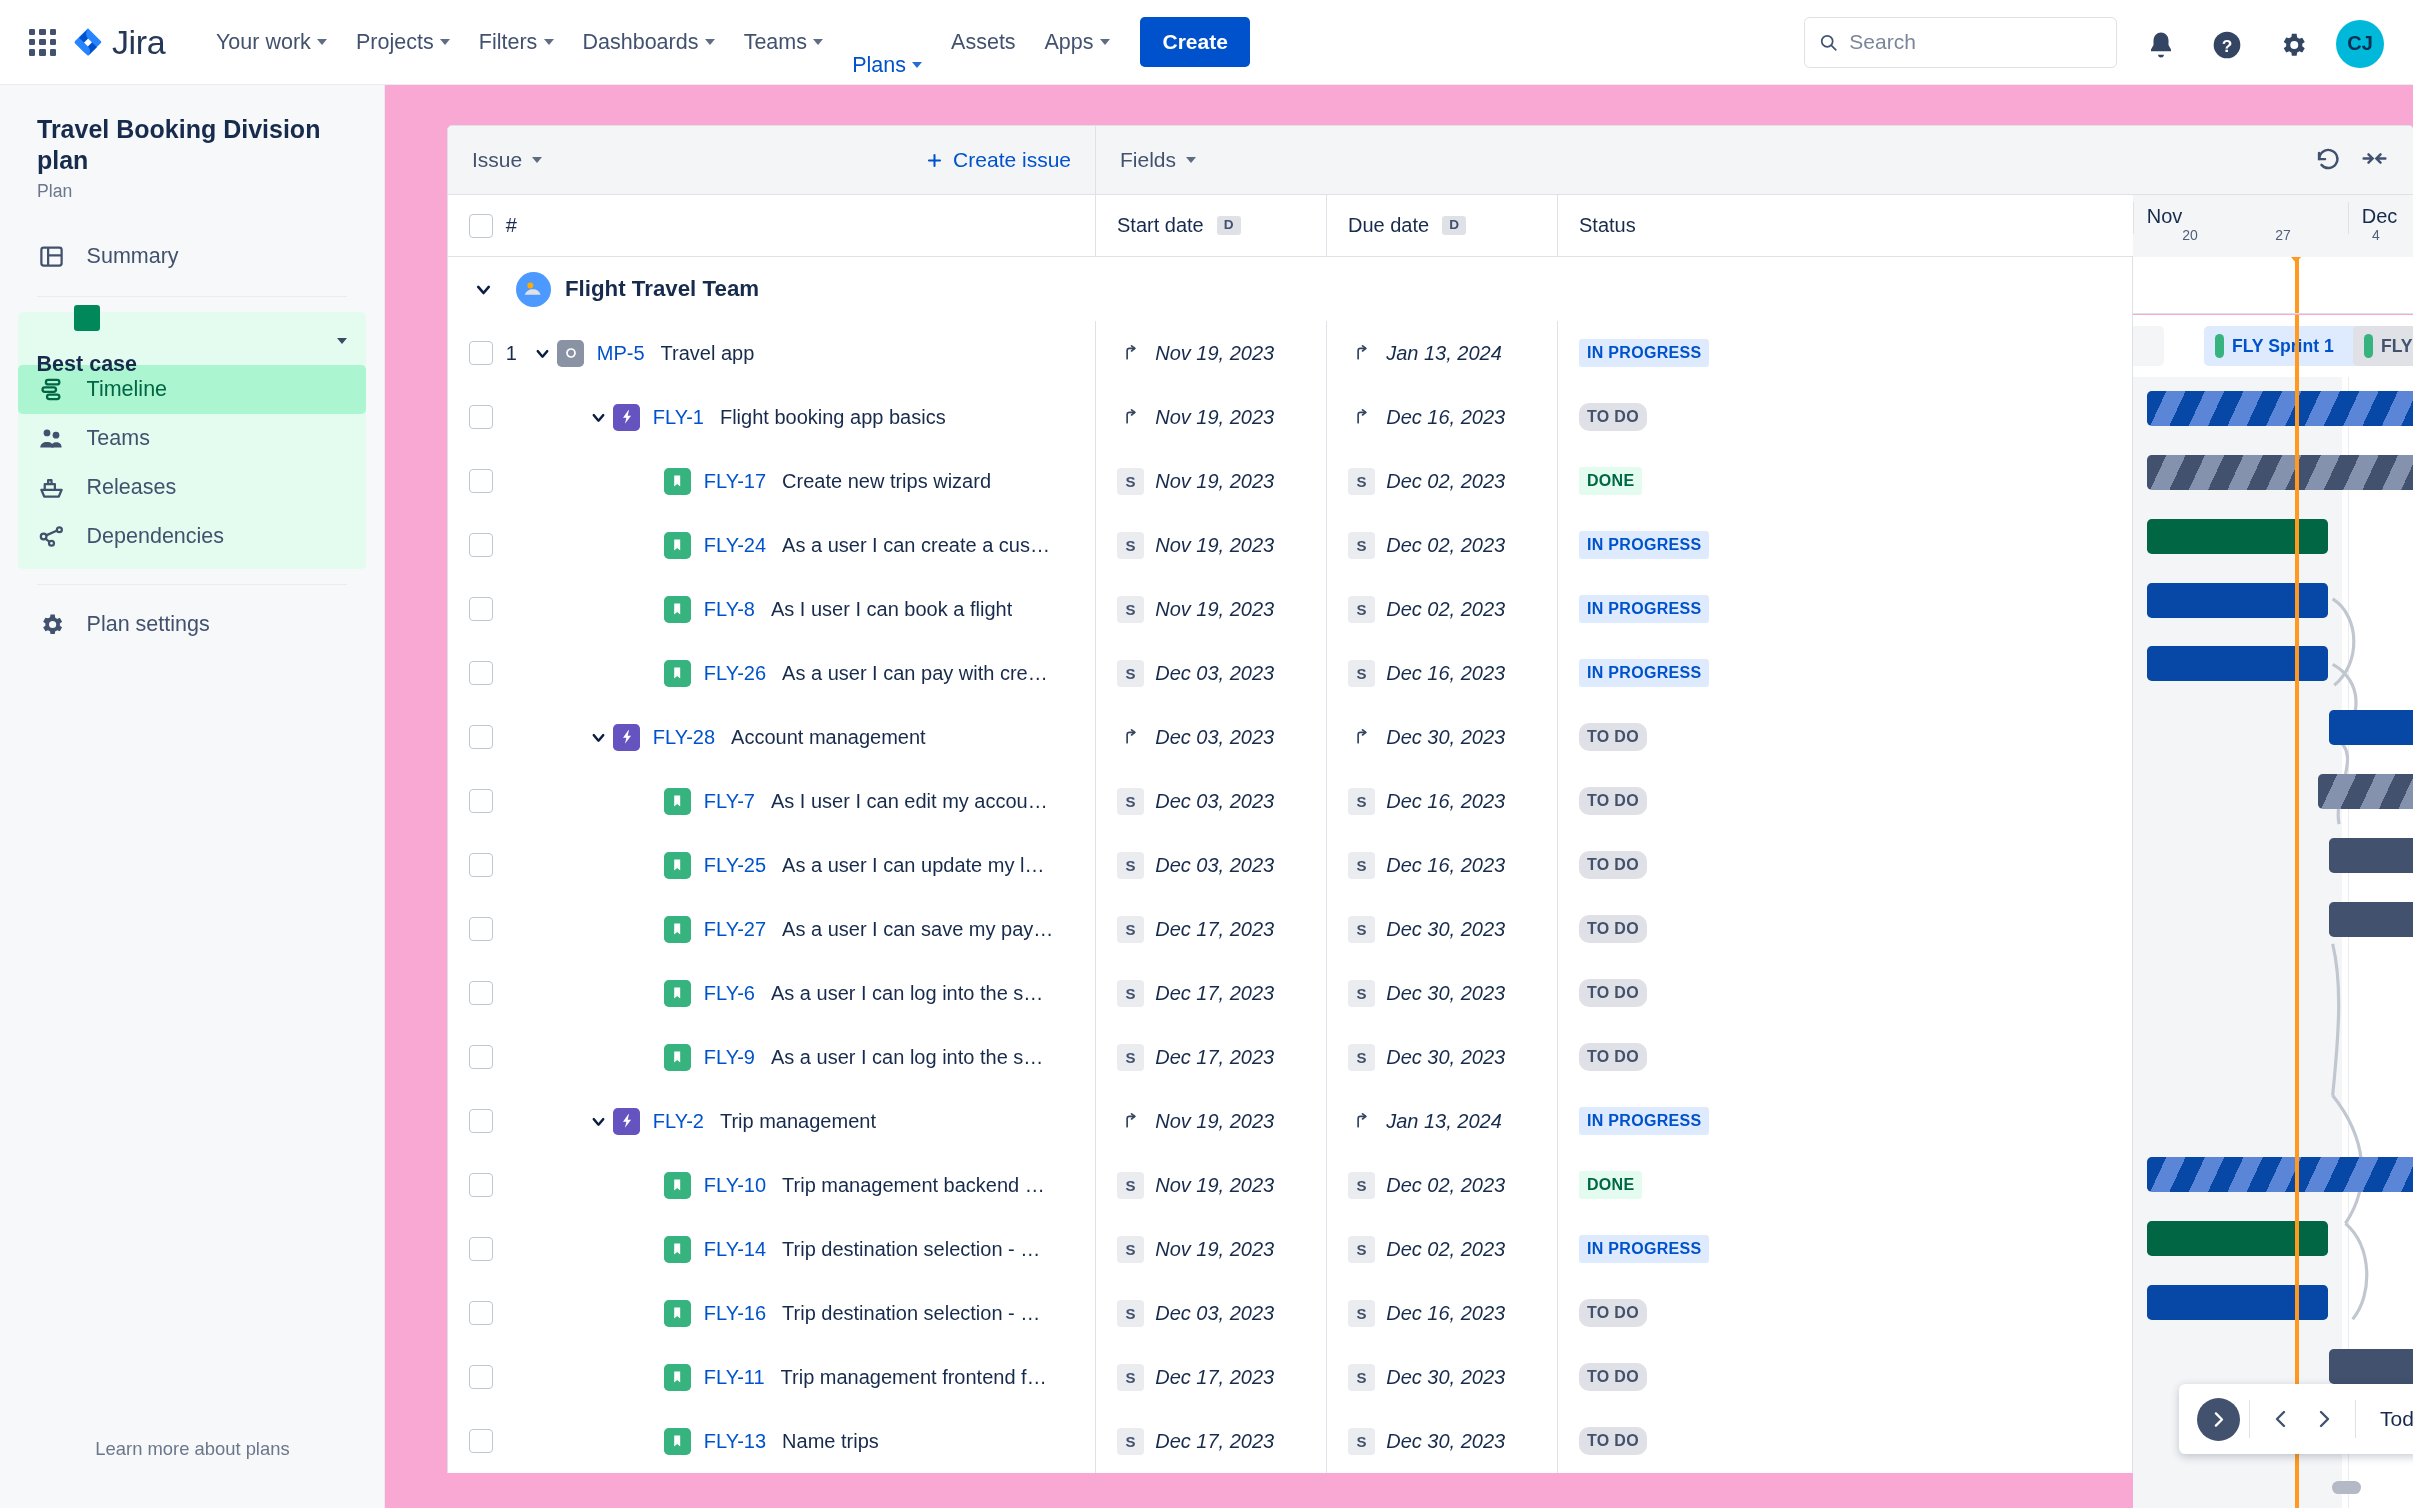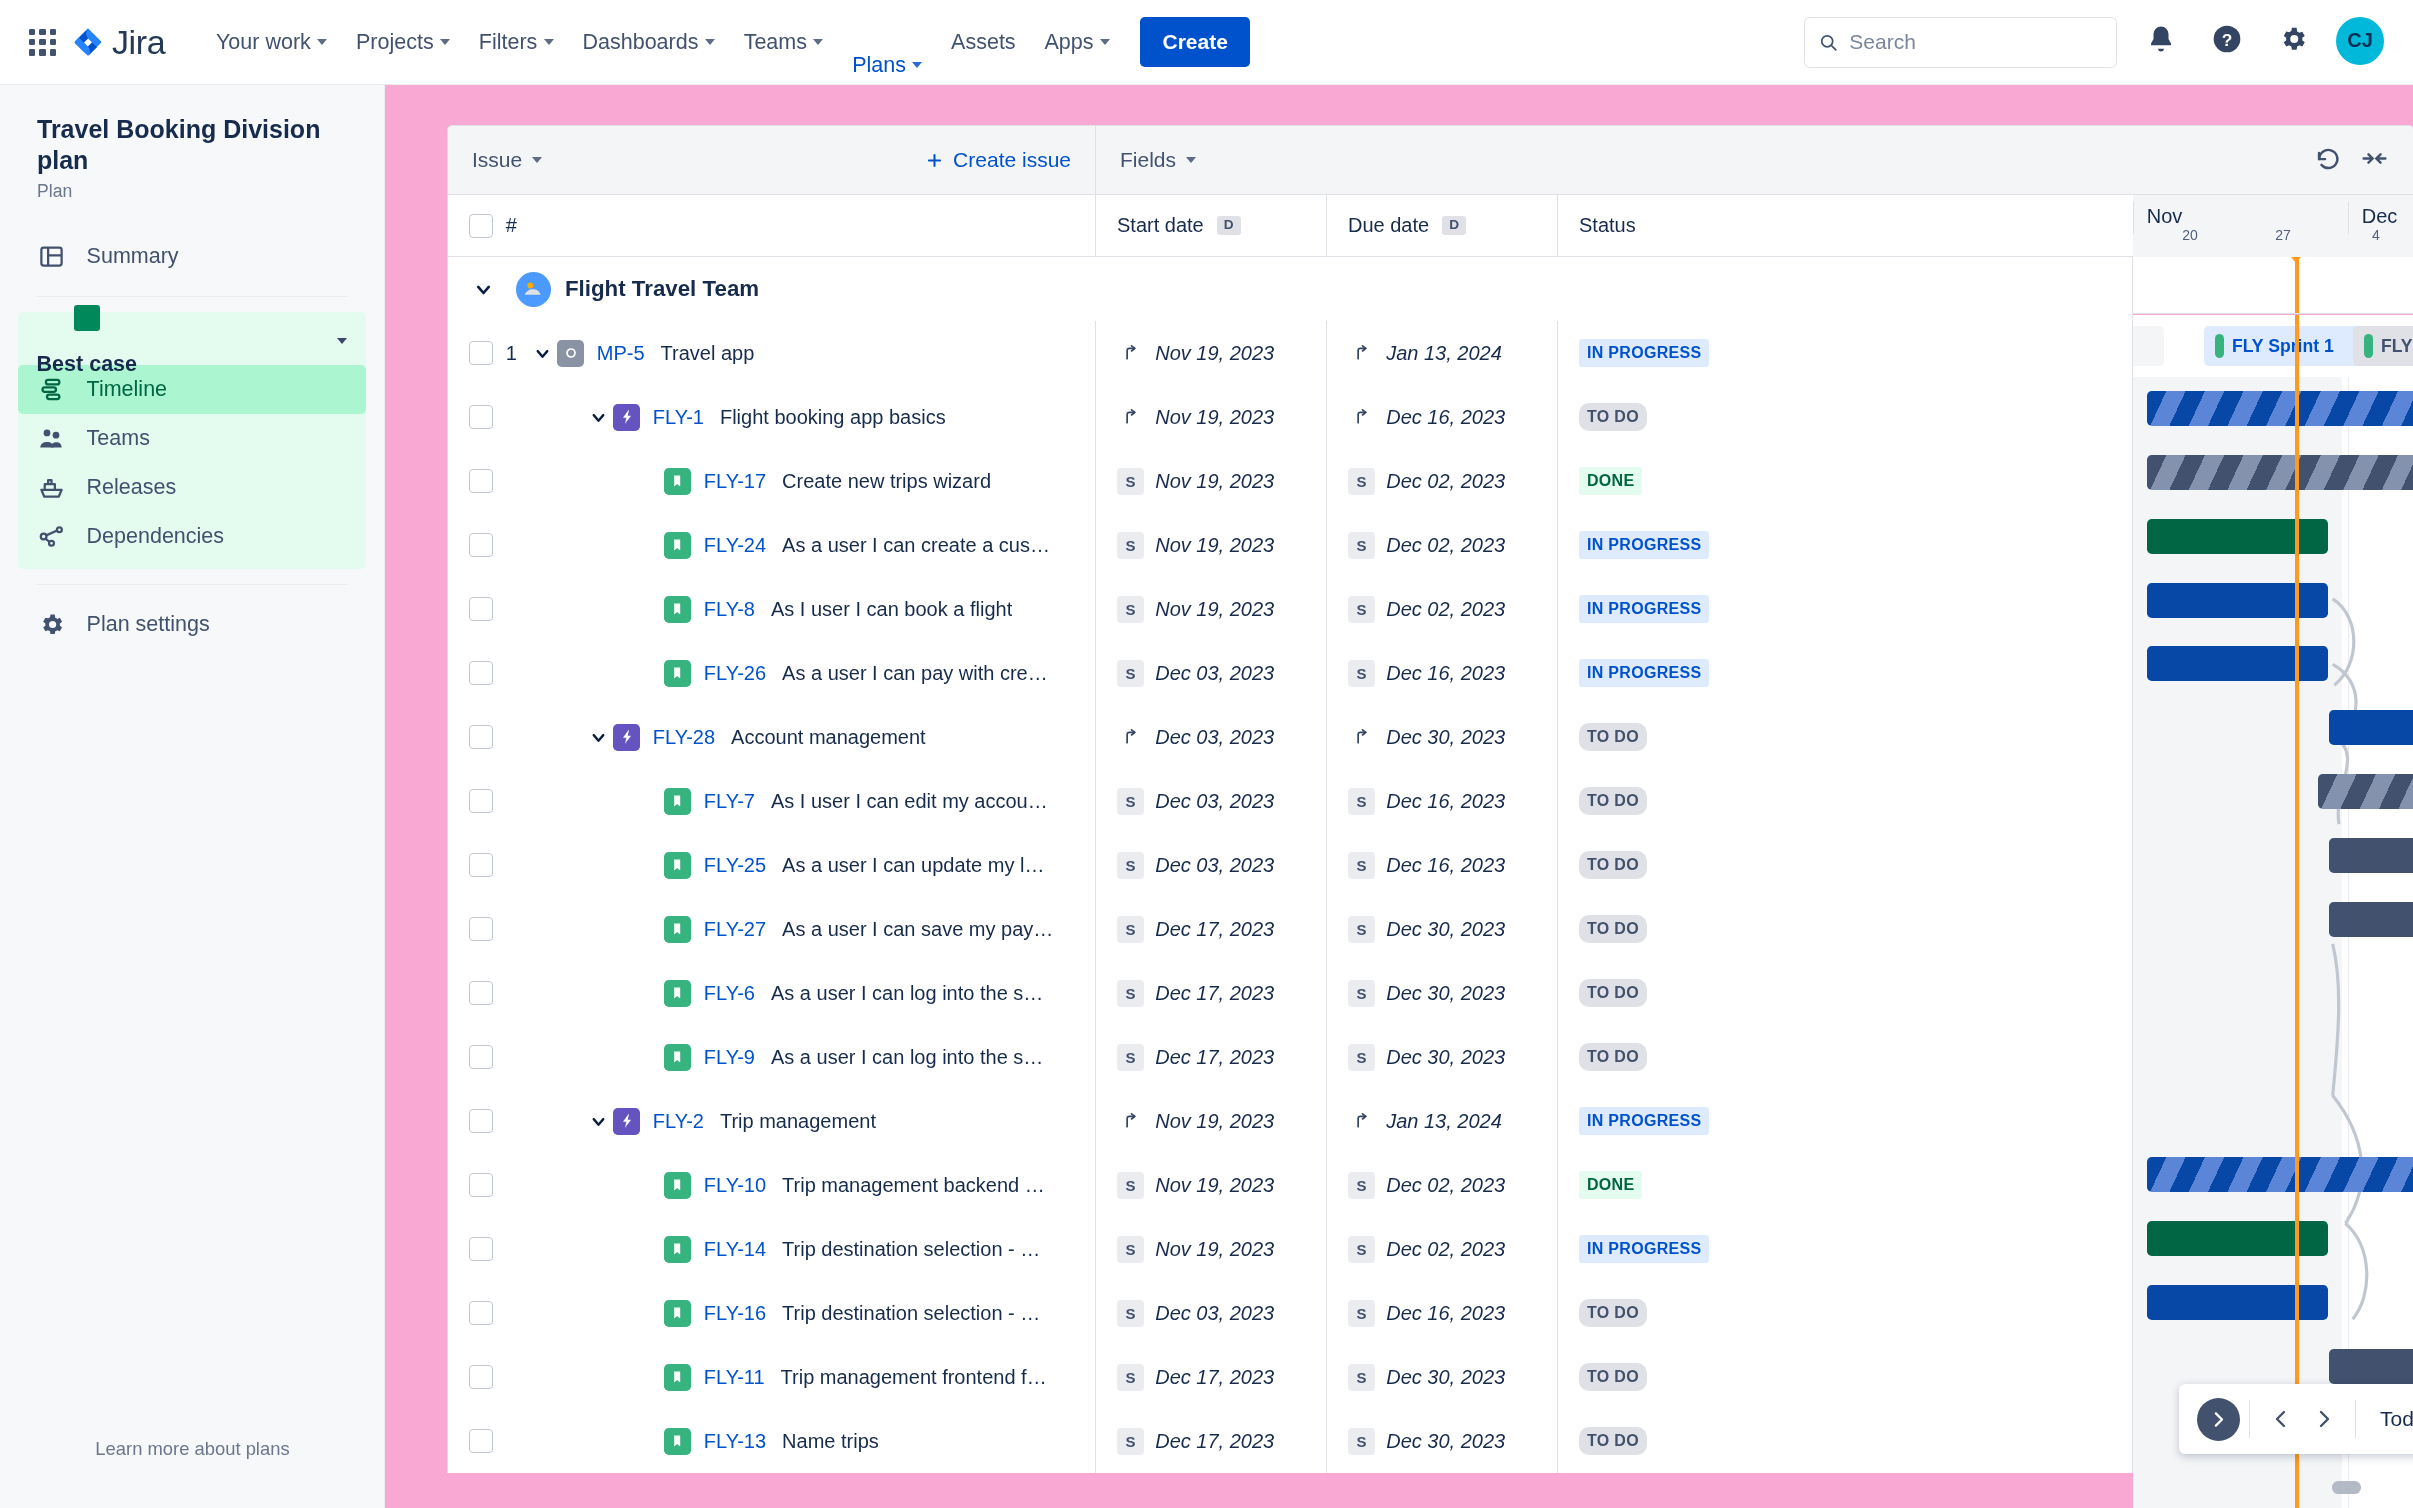--- a/index.html
+++ b/index.html
@@ -36,21 +36,21 @@
     height: 4.8px; background: #0052cc; border-radius: 2.4px 2.4px 0 0;
   }
   .caret { width: 0; height: 0; border-left: 5.6px solid transparent;
     border-right: 5.6px solid transparent; border-top: 6.4px solid currentColor;
     opacity: .85; }
   .create-btn {
     background: #0052cc; color: #fff; font-size: 21px; font-weight: 600;
     padding: 12.8px 22.3px; border-radius: 4.8px; margin-left: 14.4px; cursor: pointer;
     border: none; font-family: inherit;
   }
-  .nav-right { margin-left: auto; display: flex; align-items: flex-start; gap: 21px; }
+  .nav-right { margin-left: auto; display: flex; align-items: flex-end; gap: 21px; }
   .search-box {
     width: 313px; height: 51px; border: 1.6px solid #dfe1e6; border-radius: 5.6px;
     display: flex; align-items: center; padding: 0 14.4px; gap: 11.2px; background: #fff;
     cursor: text;
   }
   .search-box input {
     border: none; outline: none; font-size: 21px; color: #42526e;
     background: transparent; width: 100%; font-family: inherit;
   }
   .search-box input::placeholder { color: #7a869a; }

